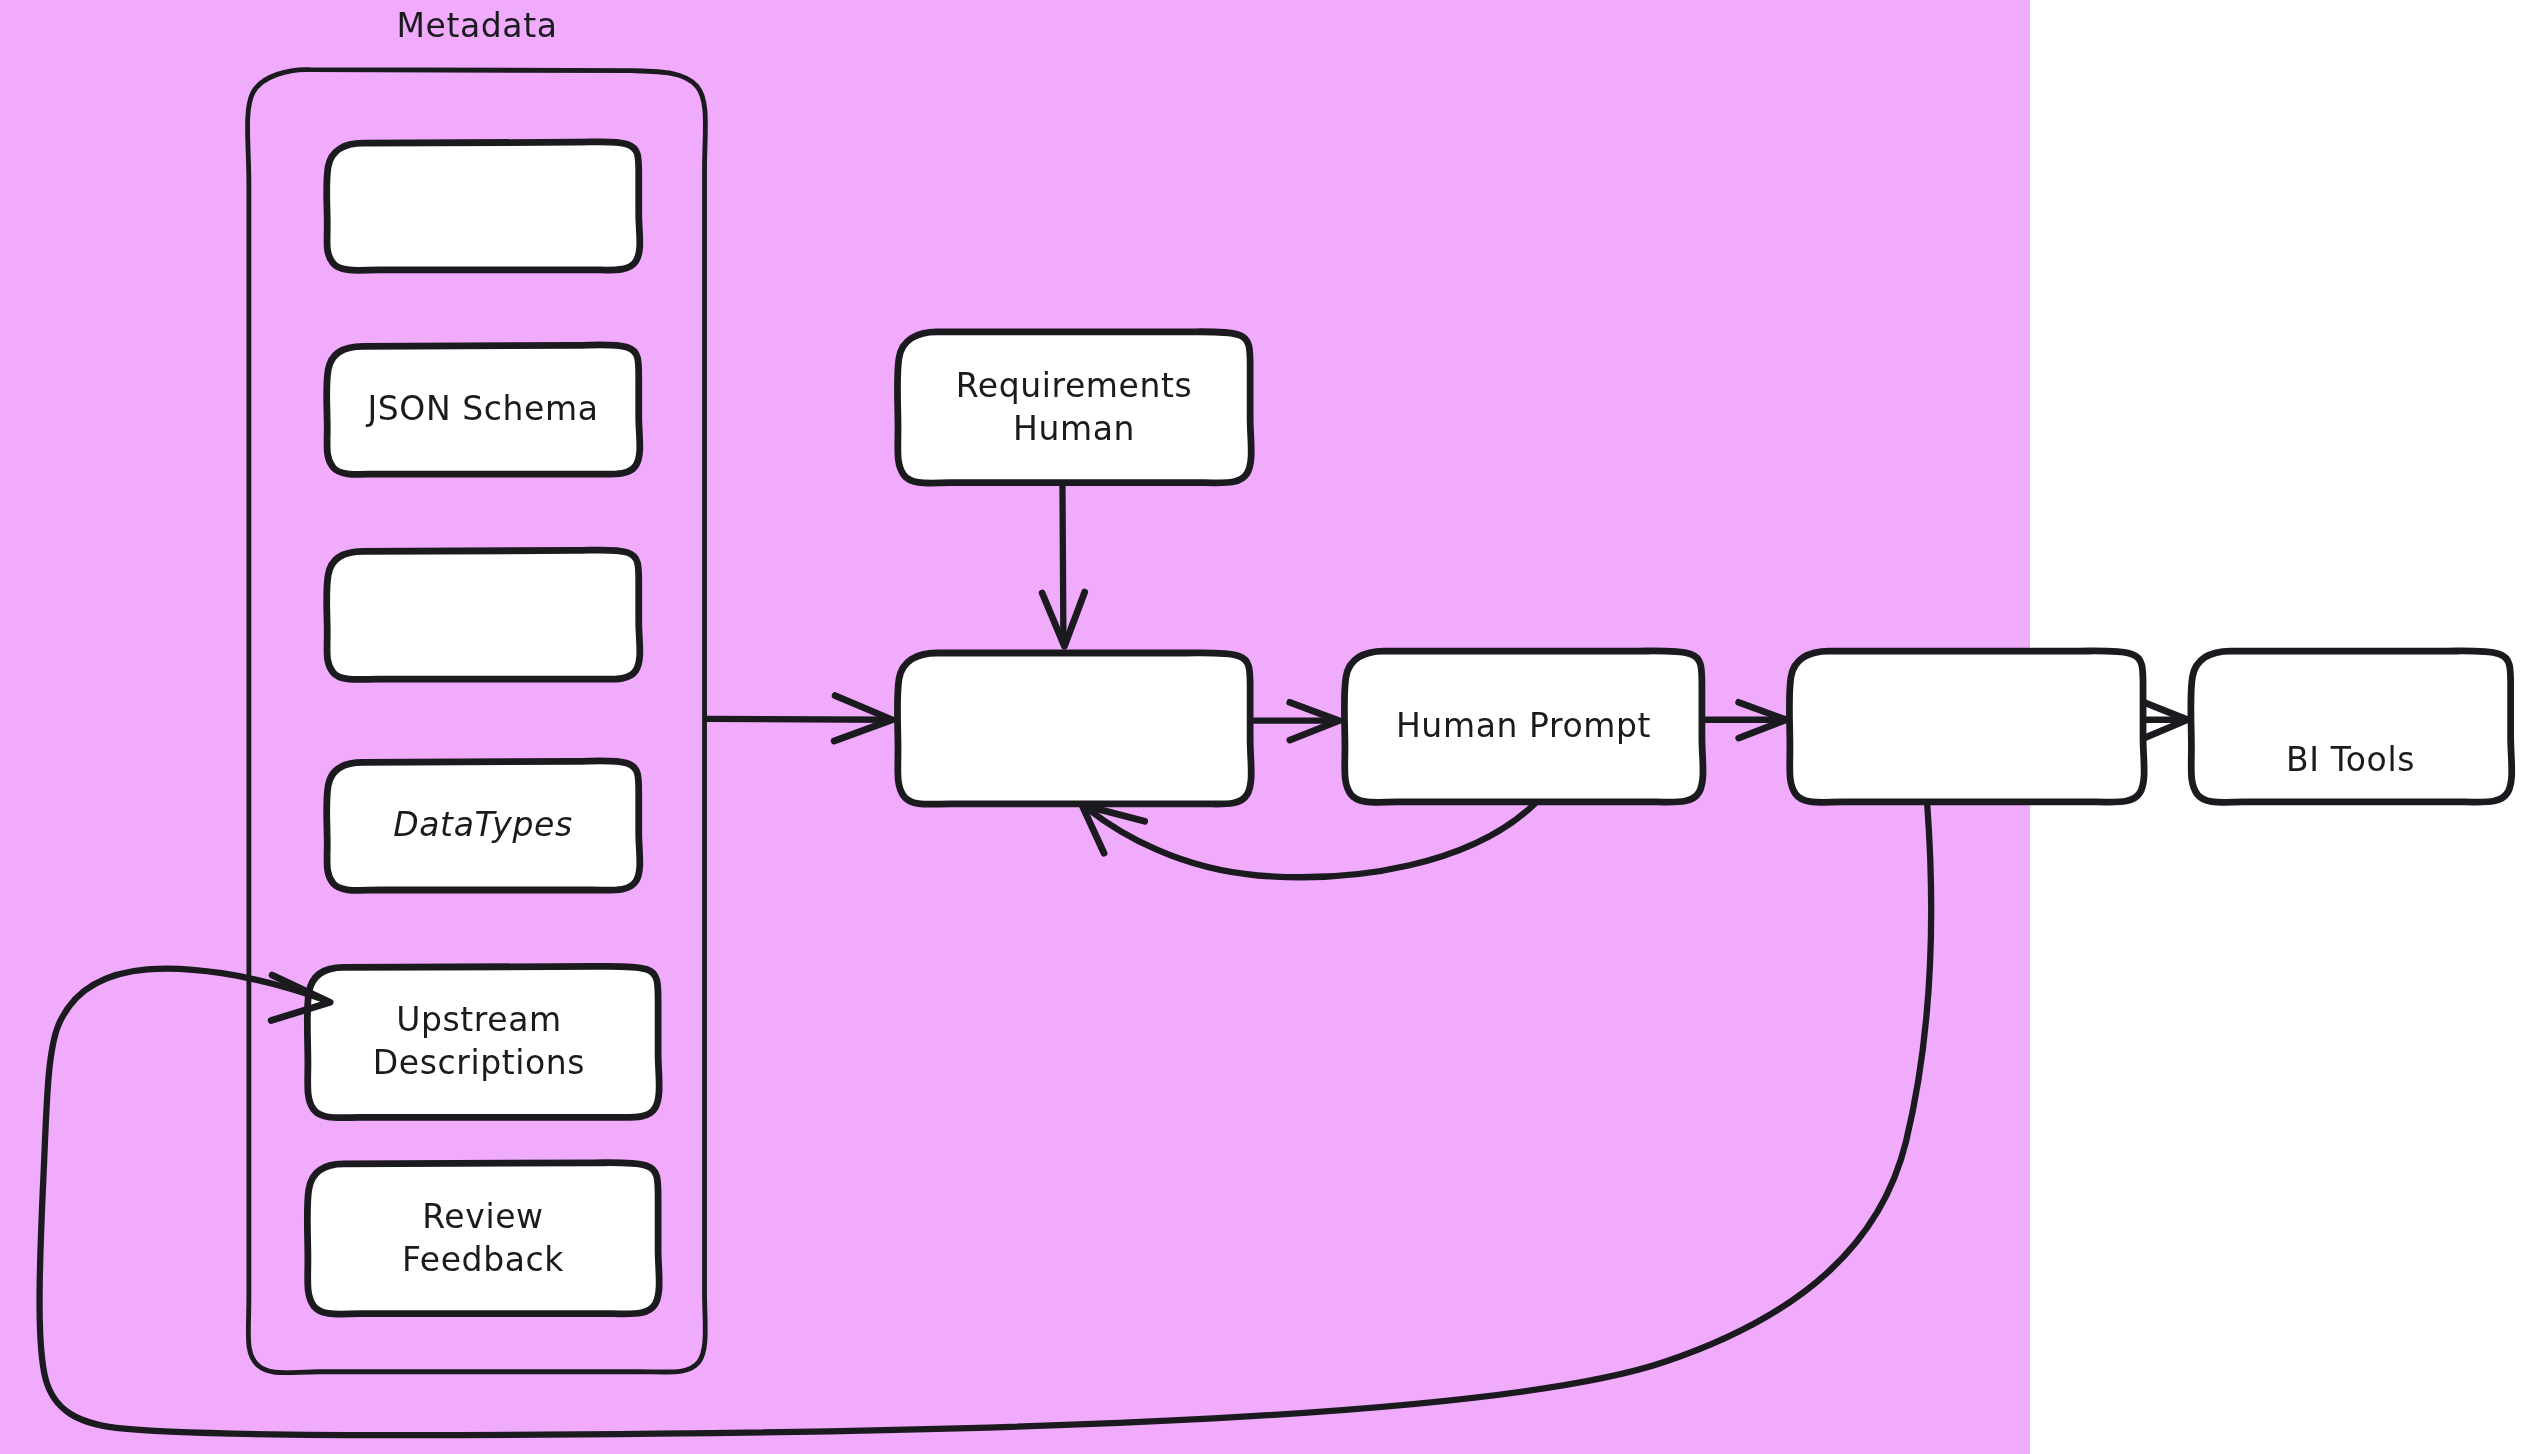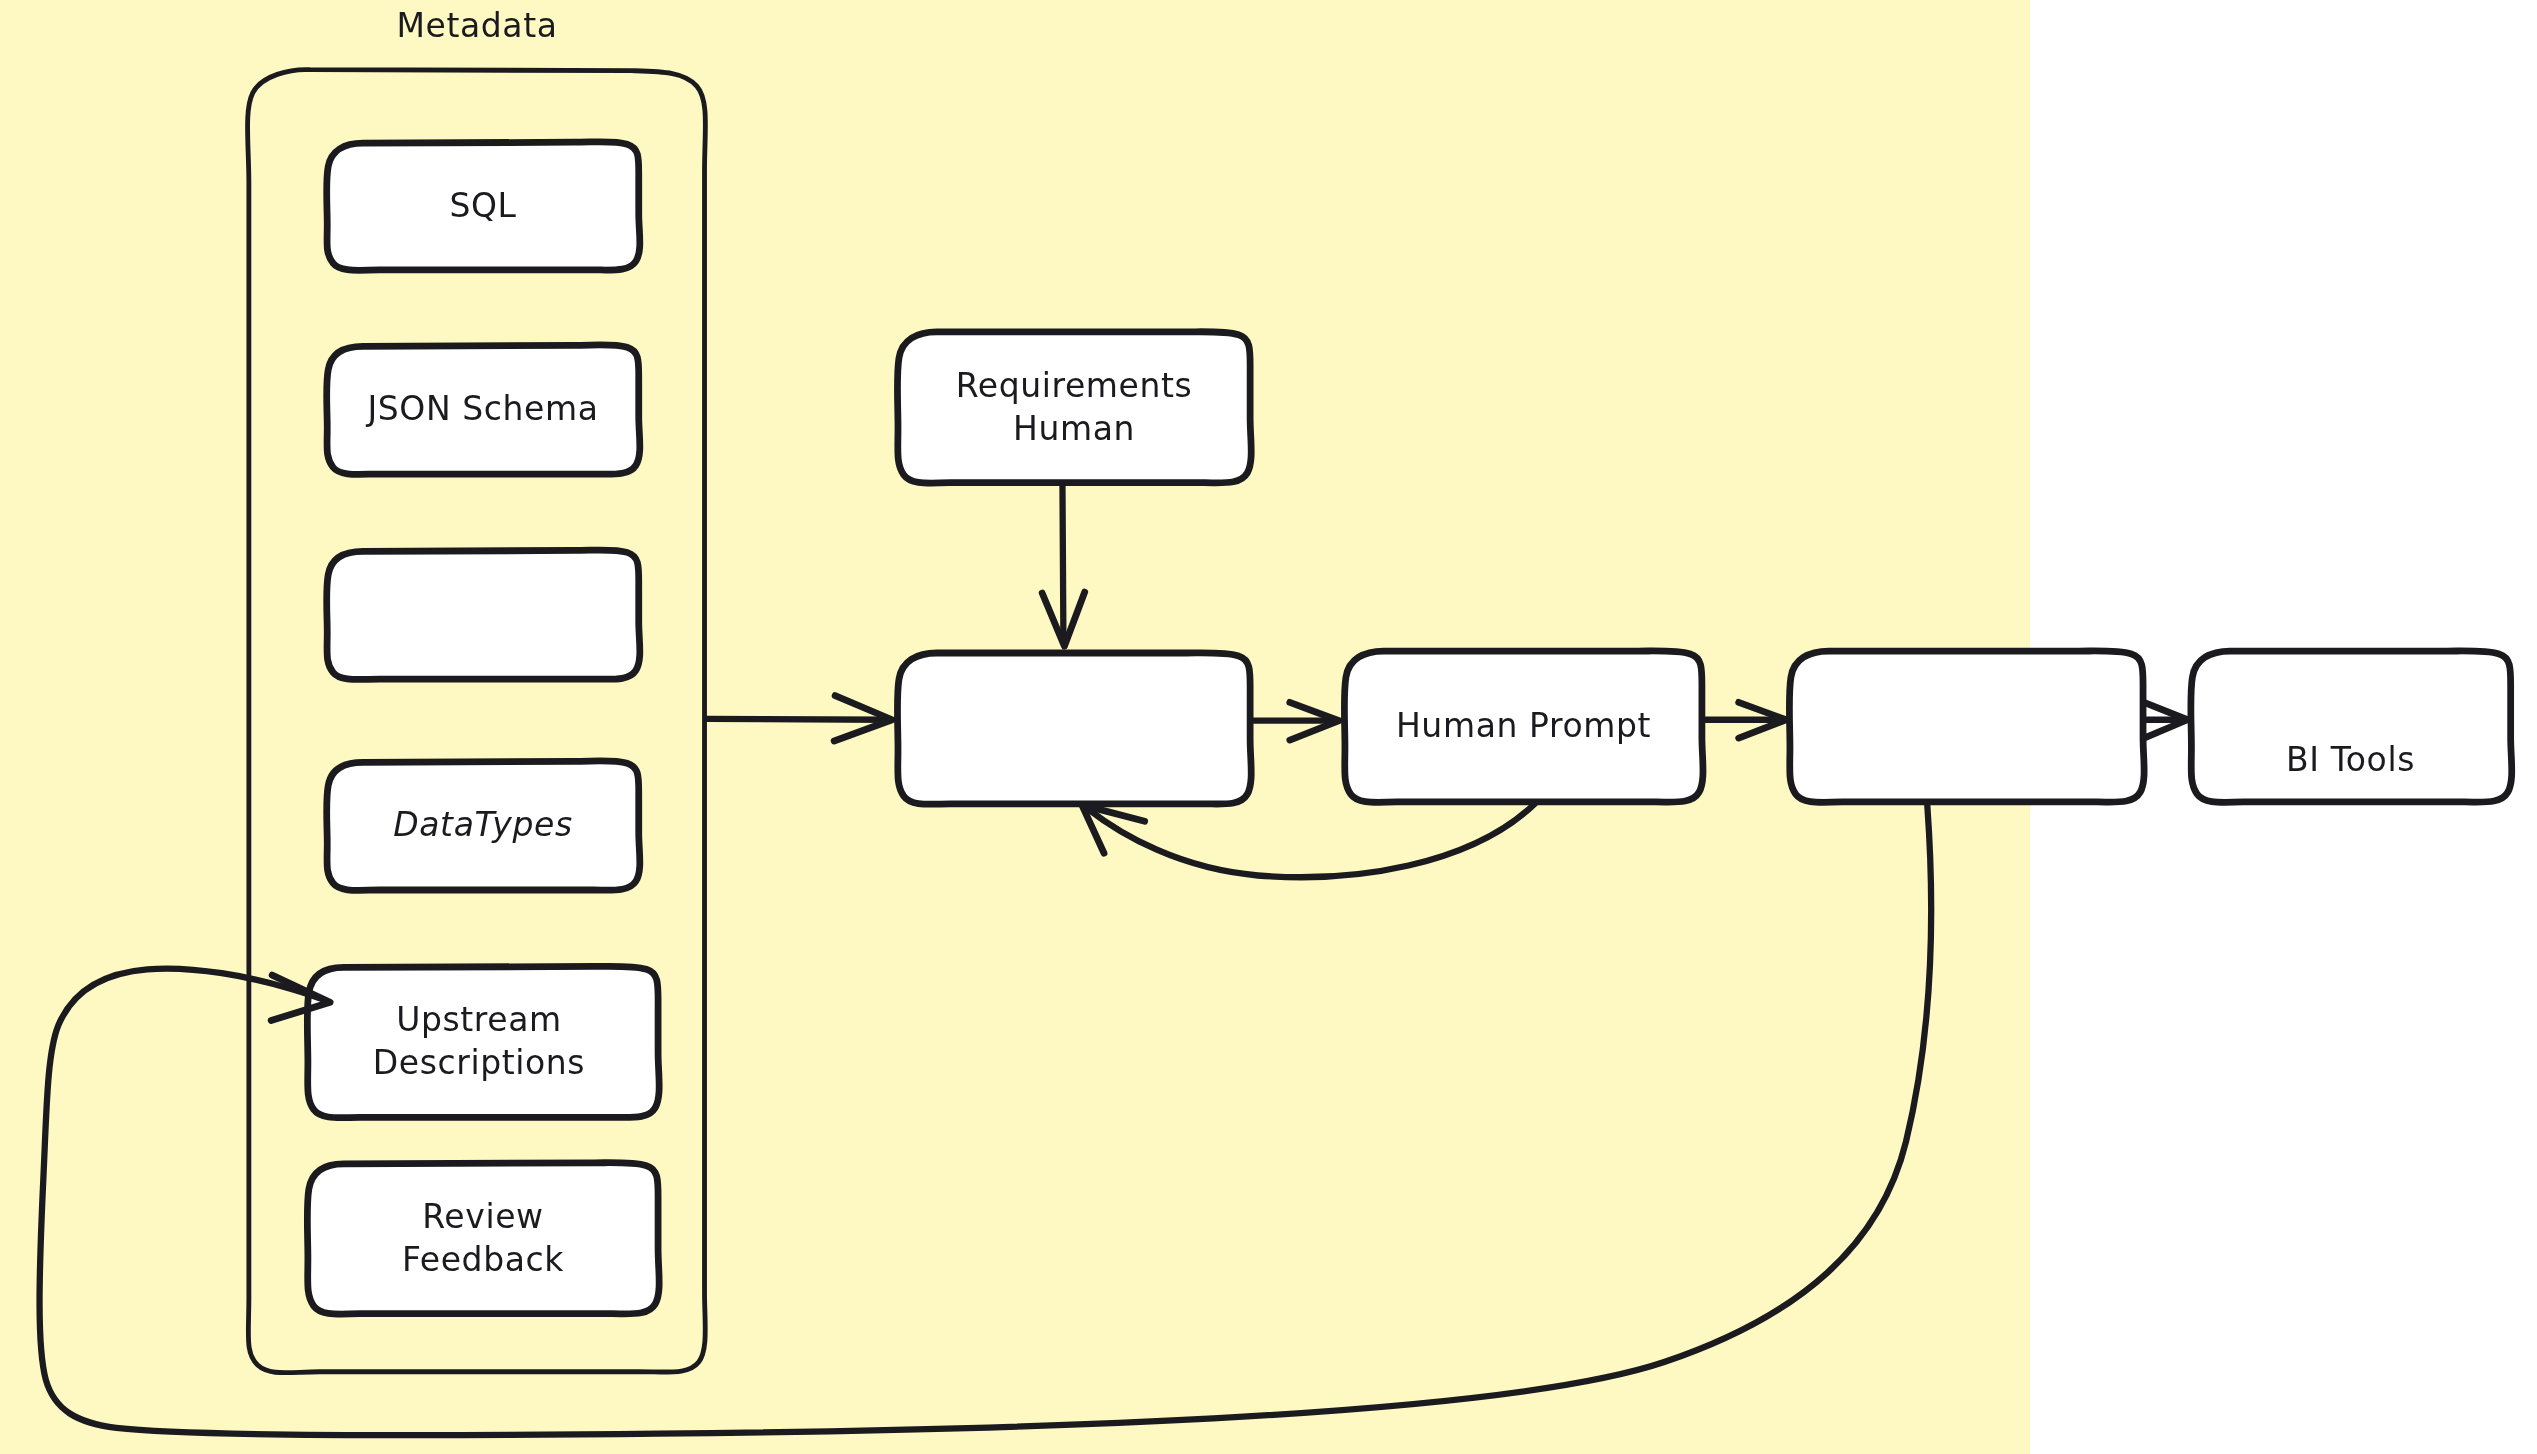--- a/index.html
+++ b/index.html
@@ -11,21 +11,21 @@
   body {
     width: 2538px;
     height: 1454px;
     overflow: hidden;
     font-family: "DejaVu Sans", sans-serif;
   }
   #diagram-root {
     position: relative;
     width: 2030px;
     height: 1454px;
-    background: #fef9c3;
+    background: #f0abfc;
   }
   svg.canvas {
     position: absolute;
     top: 0;
     left: 0;
     width: 2538px;
     height: 1454px;
     display: block;
   }
   .box-shape {
@@ -234,21 +234,20 @@
         C 74 1026, 104 1006, 152 1002
         C 200 998, 260 1010, 300 1022
         C 318 1027, 326 1031, 336 1034"></path>
       <path class="arrowhead" d="M 281 1008 L 341 1036 L 280 1055"></path>
     </g>
 
   </svg>
 
   <div class="group-title" style="left:249px; top:5.8px; width:456px;">Metadata</div>
 
-  <div class="node-label" style="left:327px; top:142px; width:312px; height:128px;">SQL</div>
 
   <div class="node-label" style="left:327px; top:345px; width:312px; height:129px;">JSON Schema</div>
 
 
   <div class="node-label" style="left:327px; top:761px; width:312px; height:129px;font-style:italic;">DataTypes</div>
 
   <div class="node-label" style="left:304px; top:966px; width:350px; height:151px;">Upstream
 Descriptions</div>
 
   <div class="node-label" style="left:308px; top:1163px; width:350px; height:151px;">Review

